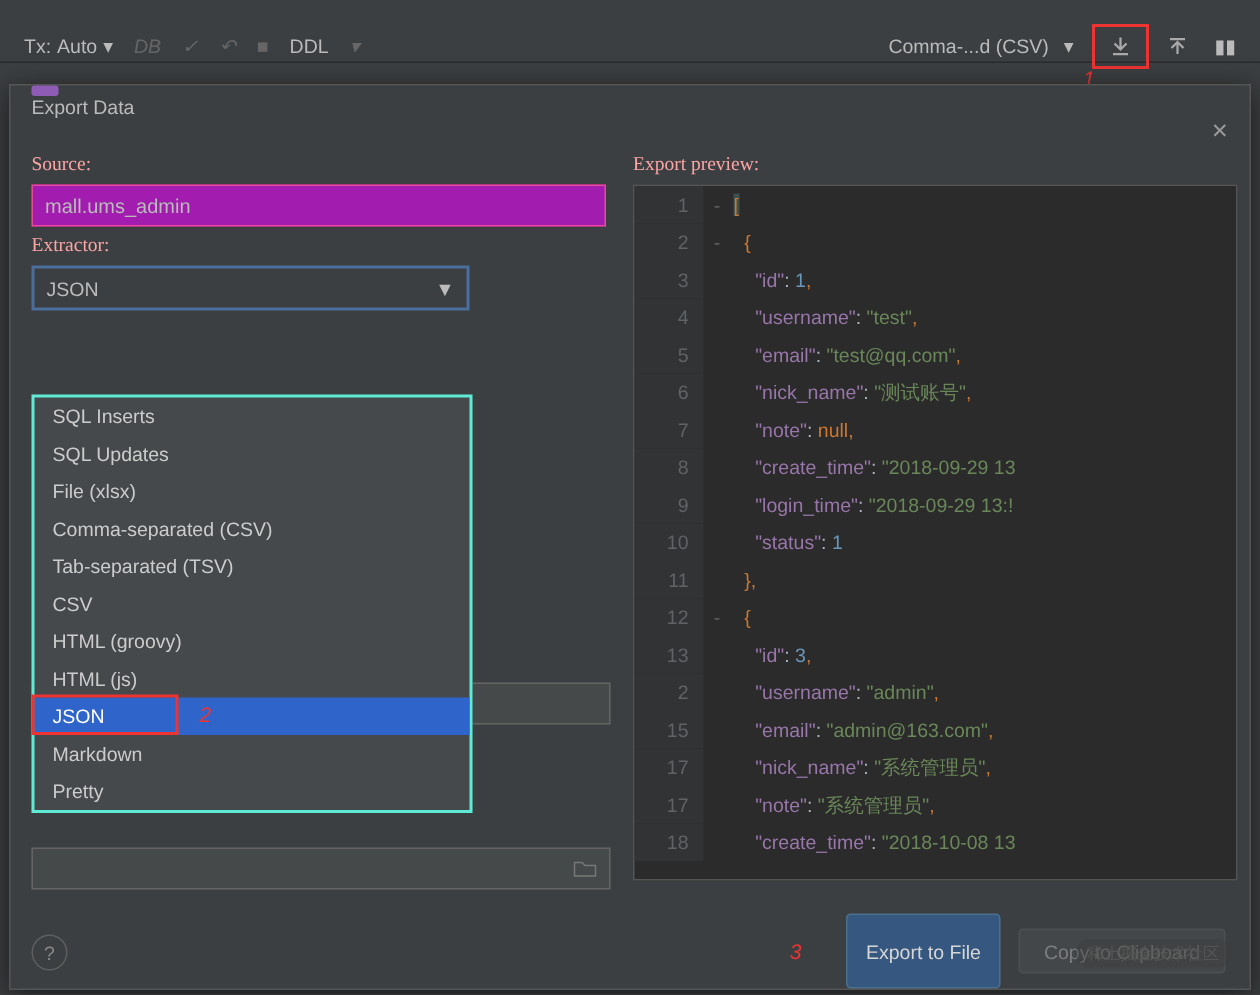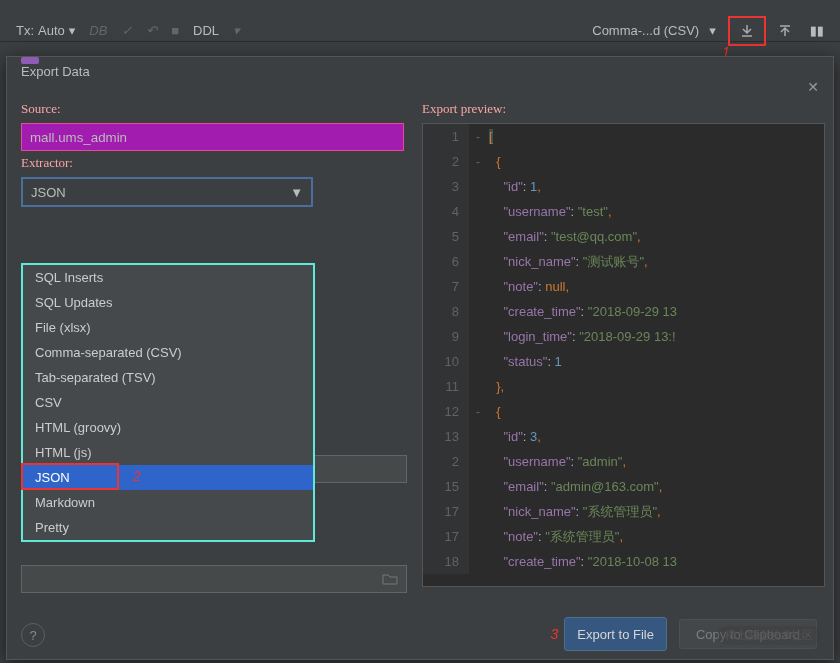--- a/index.html
+++ b/index.html
@@ -220,17 +220,17 @@
             <span class="fold"></span>
             <span class="code">    <span class="c-p">"create_time"</span><span class="c-w">: </span><span class="c-g">"2018-10-08 13</span></span>
           </div>
         </div>
     </div>
   </div>
 
   <div class="footer">
     <span class="help">?</span>
     <span class="red-label" style="position:static;margin-right:-6px;">3</span>
-    <div class="btn primary red-box" style="padding:2px 12px;height:34px;">Export to File</div>
+    <div class="btn primary red-box" style="padding:2px 12px;height:50px;margin-left:24px;">Export to File</div>
     <div class="btn" style="opacity:.5">Copy to Clipboard</div>
   </div>
   <span class="watermark">稀土掘金技术社区</span>
 </div>
 
 </body></html>

